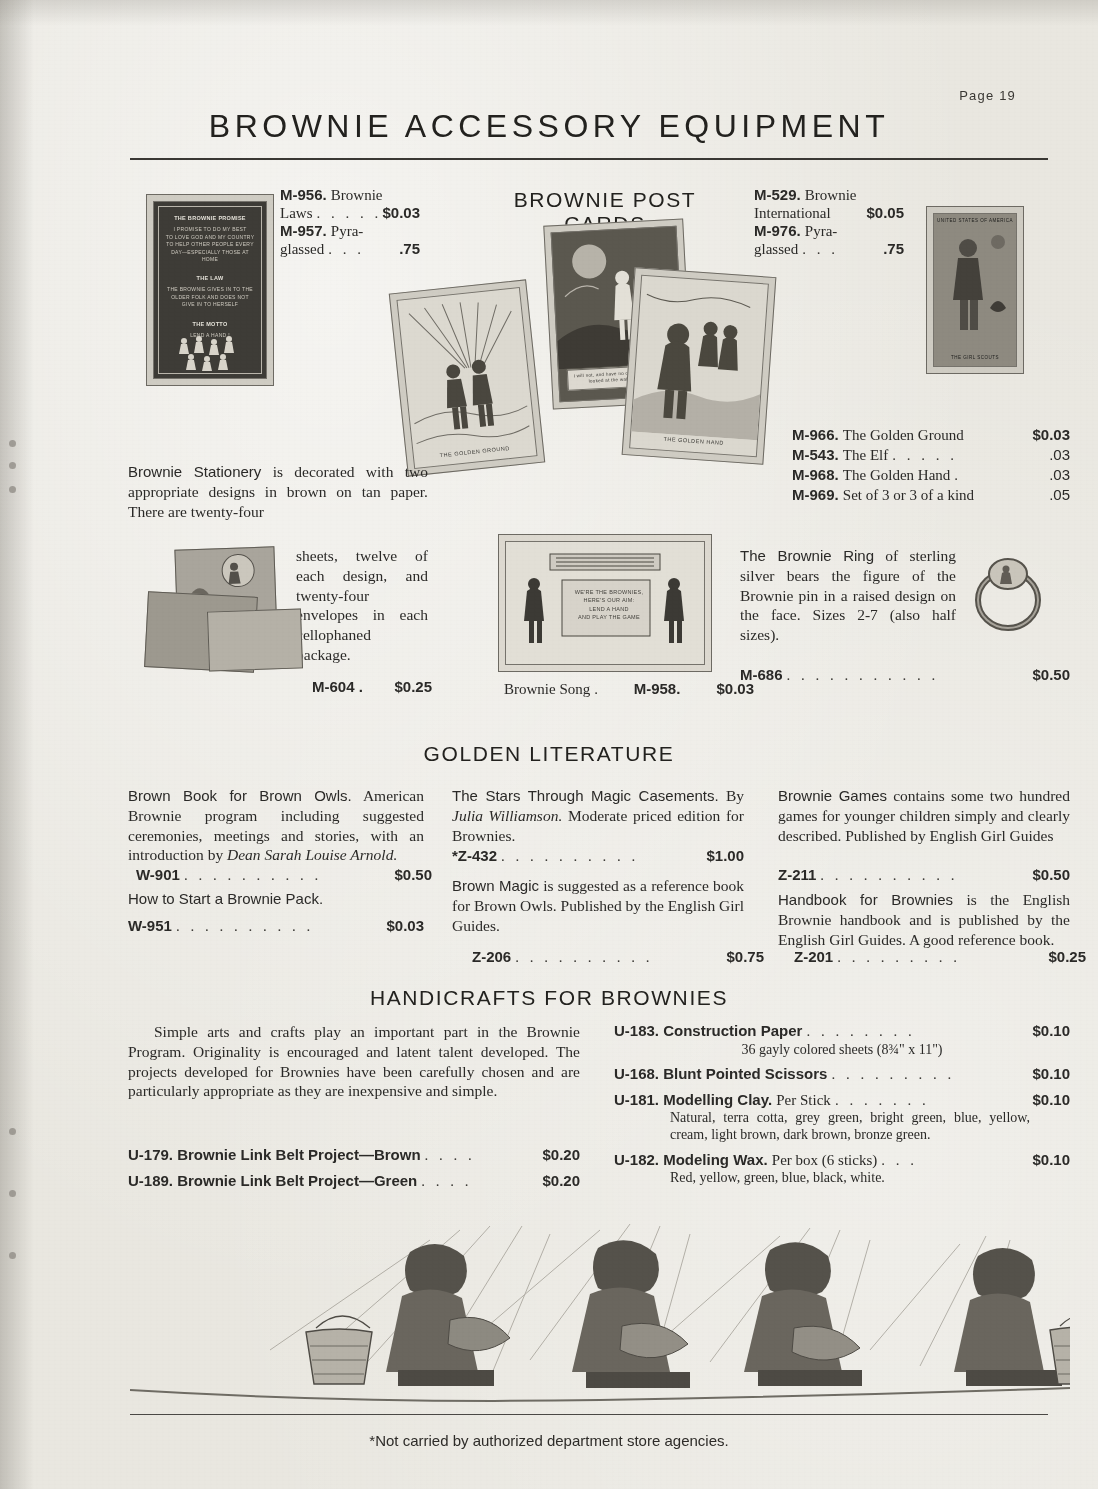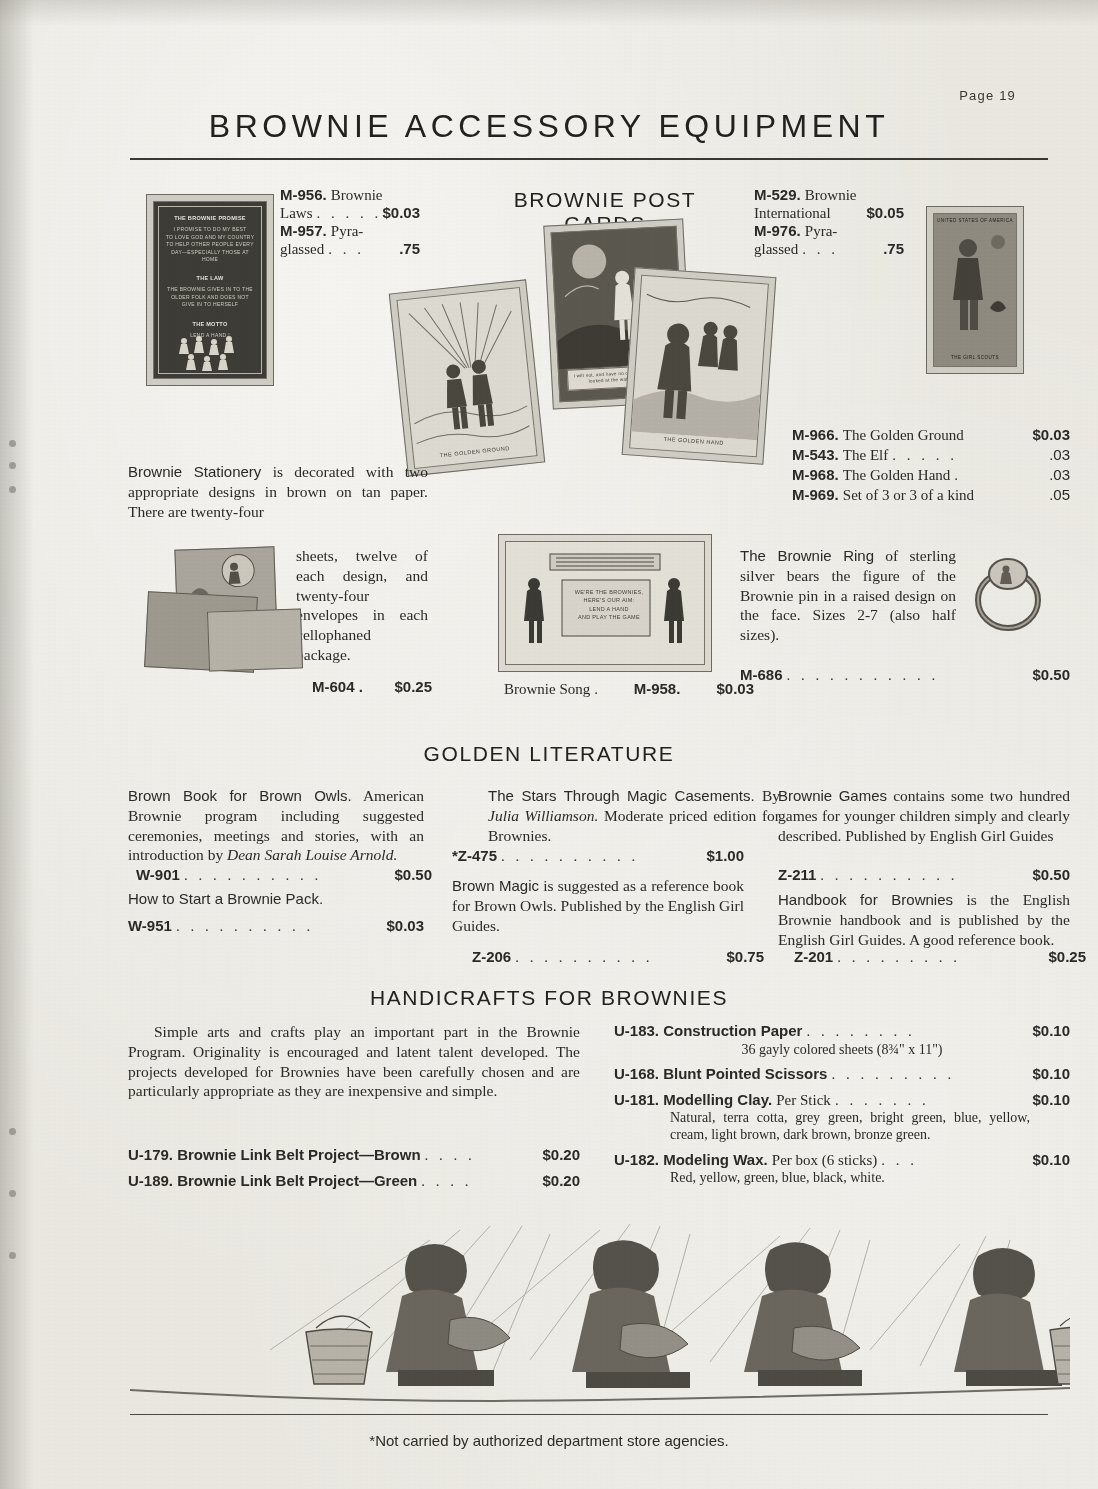--- a/index.html
+++ b/index.html
@@ -470,25 +470,25 @@
     <span class="dots">. . . . . . . . . .</span>
     <span class="amt">$0.50</span>
   </div>
   <div class="blk lead" style="left:128px; top:890px; width:296px;">How to Start a Brownie Pack.</div>
   <div class="blk priceline" style="left:128px; top:915px; width:296px;">
     <span class="lbl"><b>W-951</b></span>
     <span class="dots">. . . . . . . . . .</span>
     <span class="amt">$0.03</span>
   </div>
 
-  <div class="blk body" style="left:452px; top:786px; width:292px;margin-left:36px;">
+  <div class="blk body" style="left:452px; top:786px; width:292px;">
     <span class="lead">The Stars Through Magic Casements.</span><span> By </span><span class="ital">Julia Williamson.</span><span> Moderate priced edition for Brownies.</span>
   </div>
   <div class="blk priceline" style="left:452px; top:845px; width:292px;">
-    <span class="lbl"><b>*Z-475</b></span>
+    <span class="lbl"><b>*Z-432</b></span>
     <span class="dots">. . . . . . . . . .</span>
     <span class="amt">$1.00</span>
   </div>
   <div class="blk body" style="left:452px; top:876px; width:292px;">
     <span class="lead">Brown Magic</span><span> is suggested as a reference book for Brown Owls. Published by the English Girl Guides.</span>
   </div>
   <div class="blk priceline" style="left:472px; top:946px; width:292px;">
     <span class="lbl"><b>Z-206</b></span>
     <span class="dots">. . . . . . . . . .</span>
     <span class="amt">$0.75</span>

